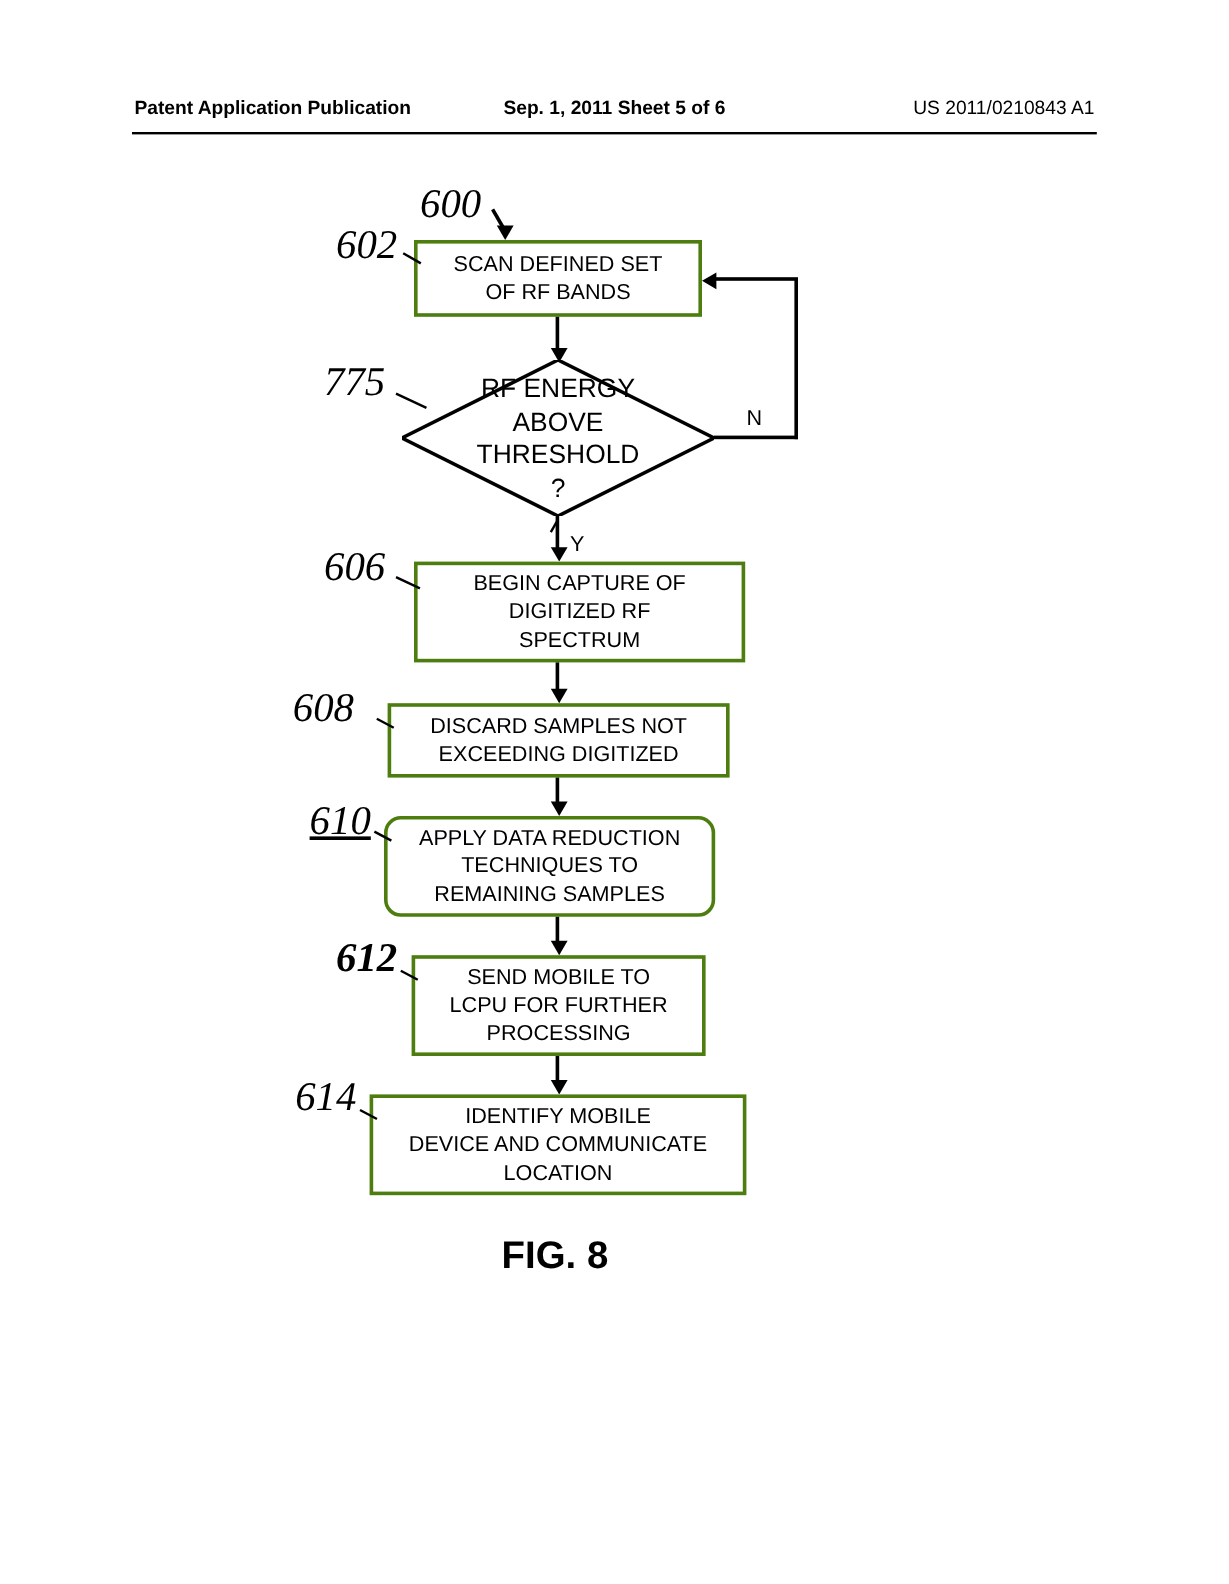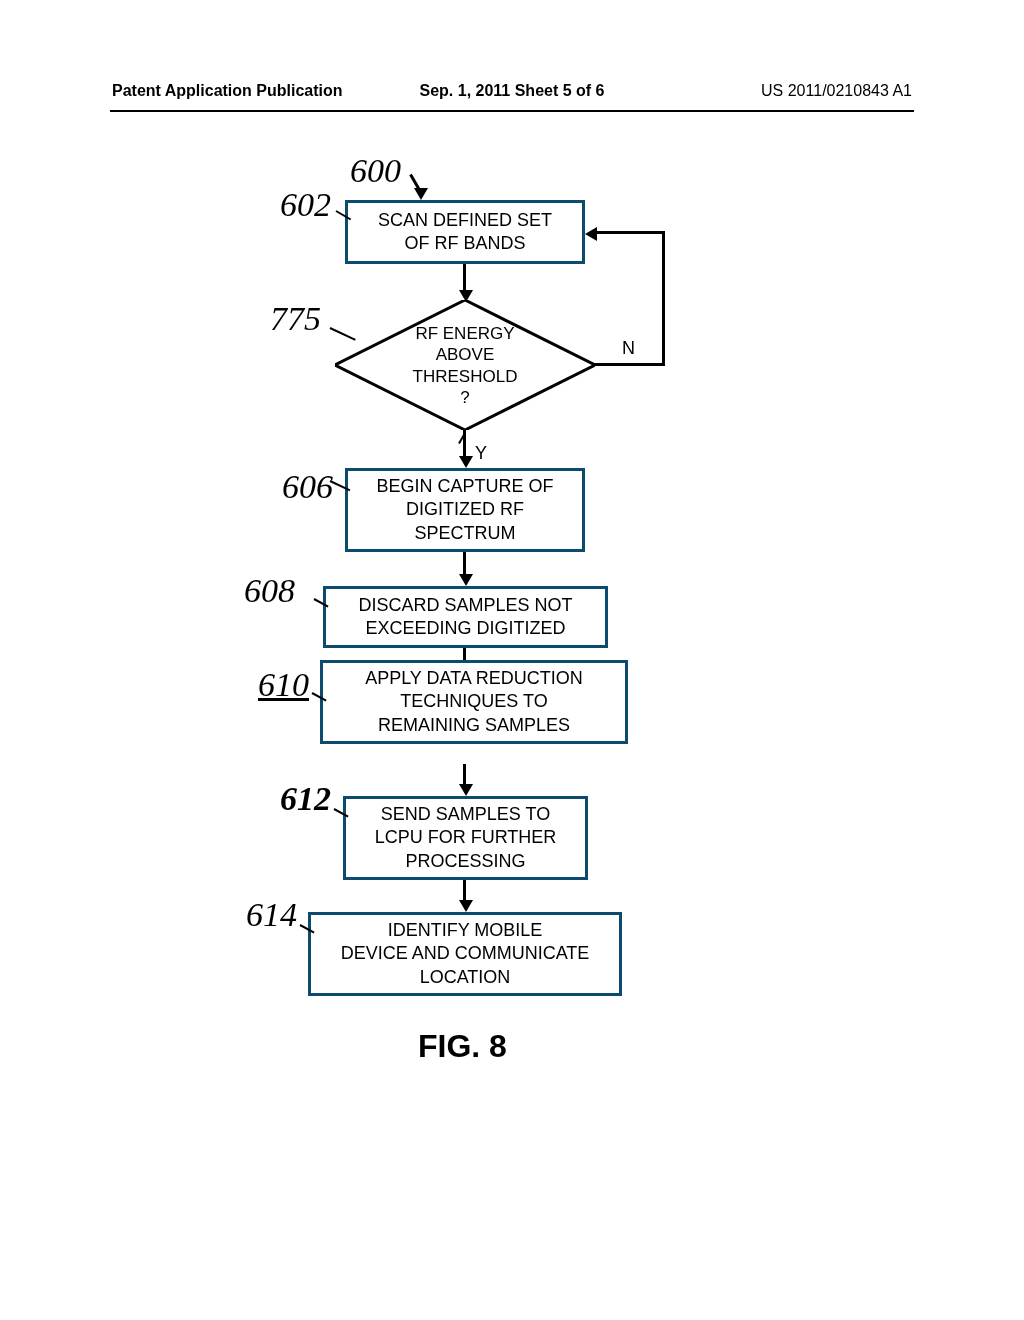--- a/index.html
+++ b/index.html
@@ -44,21 +44,21 @@
       border-top: 2px solid black;
     }
     .diagram {
       position: absolute;
       top: 160px;
       left: 0;
       width: 1024px;
     }
     .flow-box {
       position: absolute;
-      border: 3px solid #0c4a6e;
+      border: 3px solid #4d7c0f;
       background: white;
       display: flex;
       align-items: center;
       justify-content: center;
       text-align: center;
       font-size: 18px;
       font-family: Arial, sans-serif;
       padding: 0;
       line-height: 1.3;
     }
@@ -71,21 +71,21 @@
       position: absolute;
       width: 100%;
       height: 100%;
     }
     .diamond-text {
       position: absolute;
       top: 50%;
       left: 50%;
       transform: translate(-50%, -50%);
       text-align: center;
-      font-size: 17px;
+      font-size: 22px;
       line-height: 1.25;
     }
     .ref-label {
       position: absolute;
       font-family: 'Brush Script MT', cursive;
       font-style: italic;
       font-size: 34px;
       font-weight: 500;
     }
     .arrow-line-v {
@@ -174,54 +174,54 @@
   <div class="yn-label" style="left:622px; top:178px;">N</div>
   <div class="arrow-line-v" style="left:662px; top:73px; height:133px;"></div>
   <div class="arrow-line-h" style="left:595px; top:71px; width:70px;"></div>
   <div class="arrow-head-left" style="left:585px; top:66.5px;"></div>
 
   <div class="arrow-line-v" style="left:463px; top:270px; height:28px;"></div>
   <div class="leader-line" style="left:465px; top:272px; width:12px; transform:rotate(120deg);"></div>
   <div class="yn-label" style="left:475px; top:283px;">Y</div>
   <div class="arrow-head-down" style="left:458.5px; top:296px;"></div>
 
-  <div class="flow-box" style="left:345px; top:308px; width:240px; height:84px;">
+  <div class="flow-box" style="left:345px; top:308px; width:276px; height:84px;">
     <span style="white-space:pre-line;">BEGIN CAPTURE OF
 DIGITIZED RF
 SPECTRUM</span>
   </div>
-  <div class="ref-label" style="left:270px; top:308px;margin-left:12px;">606</div>
+  <div class="ref-label" style="left:270px; top:294px;">606</div>
   <div class="leader-line" style="left:330px; top:320px; width:22px; transform:rotate(25deg);"></div>
 
   <div class="arrow-line-v" style="left:463px; top:392px; height:24px;"></div>
   <div class="arrow-head-down" style="left:458.5px; top:414px;"></div>
 
   <div class="flow-box" style="left:323px; top:426px; width:285px; height:62px;">
     <span style="white-space:pre-line;">DISCARD SAMPLES NOT
 EXCEEDING DIGITIZED</span>
   </div>
   <div class="ref-label" style="left:244px; top:412px;">608</div>
   <div class="leader-line" style="left:314px; top:438px; width:16px; transform:rotate(28deg);"></div>
 
   <div class="arrow-line-v" style="left:463px; top:488px; height:22px;"></div>
   <div class="arrow-head-down" style="left:458.5px; top:508px;"></div>
 
-  <div class="flow-box" style="left:320px; top:500px; width:308px; height:84px;">
+  <div class="flow-box" style="left:320px; top:520px; width:276px; height:84px;border-radius:14px;">
     <span style="white-space:pre-line;">APPLY DATA REDUCTION
 TECHNIQUES TO
 REMAINING SAMPLES</span>
   </div>
   <div class="ref-label" style="left:258px; top:506px;text-decoration:underline;">610</div>
   <div class="leader-line" style="left:312px; top:532px; width:16px; transform:rotate(28deg);"></div>
 
   <div class="arrow-line-v" style="left:463px; top:604px; height:22px;"></div>
   <div class="arrow-head-down" style="left:458.5px; top:624px;"></div>
 
   <div class="flow-box" style="left:343px; top:636px; width:245px; height:84px;">
-    <span style="white-space:pre-line;">SEND SAMPLES TO
+    <span style="white-space:pre-line;">SEND MOBILE TO
 LCPU FOR FURTHER
 PROCESSING</span>
   </div>
   <div class="ref-label" style="left:280px; top:620px;font-weight:bold;">612</div>
   <div class="leader-line" style="left:334px; top:648px; width:16px; transform:rotate(28deg);"></div>
 
   <div class="arrow-line-v" style="left:463px; top:720px; height:22px;"></div>
   <div class="arrow-head-down" style="left:458.5px; top:740px;"></div>
 
   <div class="flow-box" style="left:308px; top:752px; width:314px; height:84px;">

